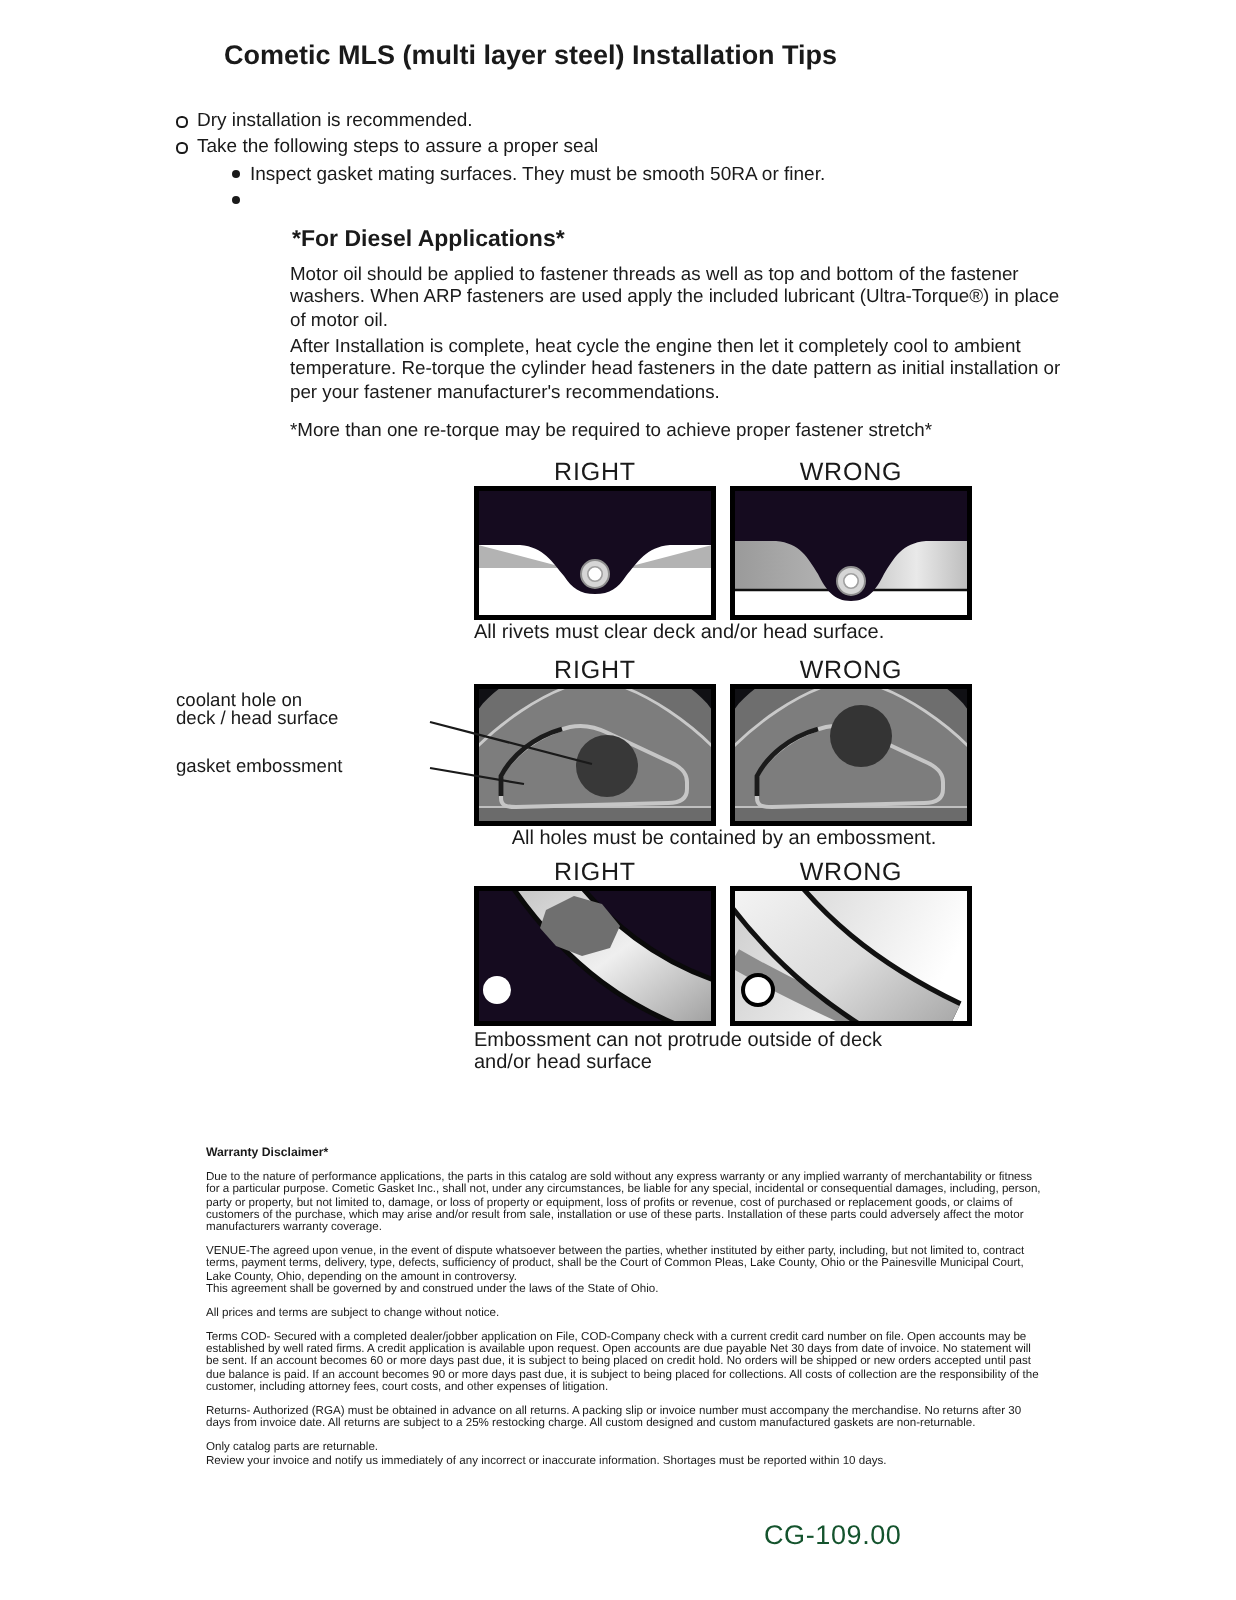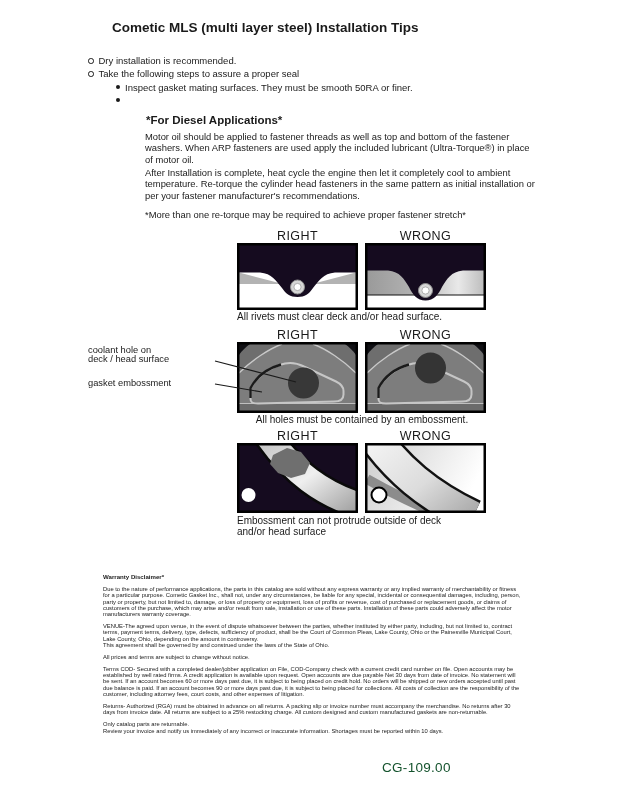--- a/index.html
+++ b/index.html
@@ -42,21 +42,21 @@
   <div class="tip sub" style="top:81.5px">
     <span class="fb"></span>
     <span>Inspect gasket mating surfaces.  They must be smooth 50RA or finer.</span>
   </div>
   <div class="tip sub" style="top:94.5px">
     <span class="fb"></span>
   </div>
 
   <div class="abs h2" style="top:114px">*For Diesel Applications*</div>
   <div class="abs para" style="top:131px">Motor oil should be applied to fastener threads as well as top and bottom of the fastener washers. When ARP fasteners are used apply the included lubricant (Ultra-Torque®) in place of motor oil.</div>
-  <div class="abs para" style="top:167px">After Installation is complete, heat cycle the engine then let it completely cool to ambient temperature. Re-torque the cylinder head fasteners in the same pattern as initial installation or per your fastener manufacturer's recommendations.</div>
+  <div class="abs para" style="top:167px">After Installation is complete, heat cycle the engine then let it completely cool to ambient temperature. Re-torque the cylinder head fasteners in the date pattern as initial installation or per your fastener manufacturer's recommendations.</div>
   <div class="abs para" style="top:209px">*More than one re-torque may be required to achieve proper fastener stretch*</div>
 
   <div class="abs dghead" style="left:237px;top:229px">RIGHT</div>
   <div class="abs dghead" style="left:365px;top:229px">WRONG</div>
 
   <svg class="abs dbox" style="left:237px;top:243px" width="121" height="67" viewBox="0 0 121 67">
     <rect x="1.25" y="1.25" width="118.5" height="64.5" fill="#ffffff"></rect>
     <polygon points="2,29.5 46,41 2,41" fill="#b3b3b3"></polygon>
     <polygon points="119,29.5 75,41 119,41" fill="#b3b3b3"></polygon>
     <path d="M2,2 H119 V29.5 H98 C86,30.5 82,38 76,45 C72,51 68,54 60.5,54 C53,54 49,51 45,45 C39,38 35,30.5 23,29.5 H2 Z" fill="#150b1f"></path>

